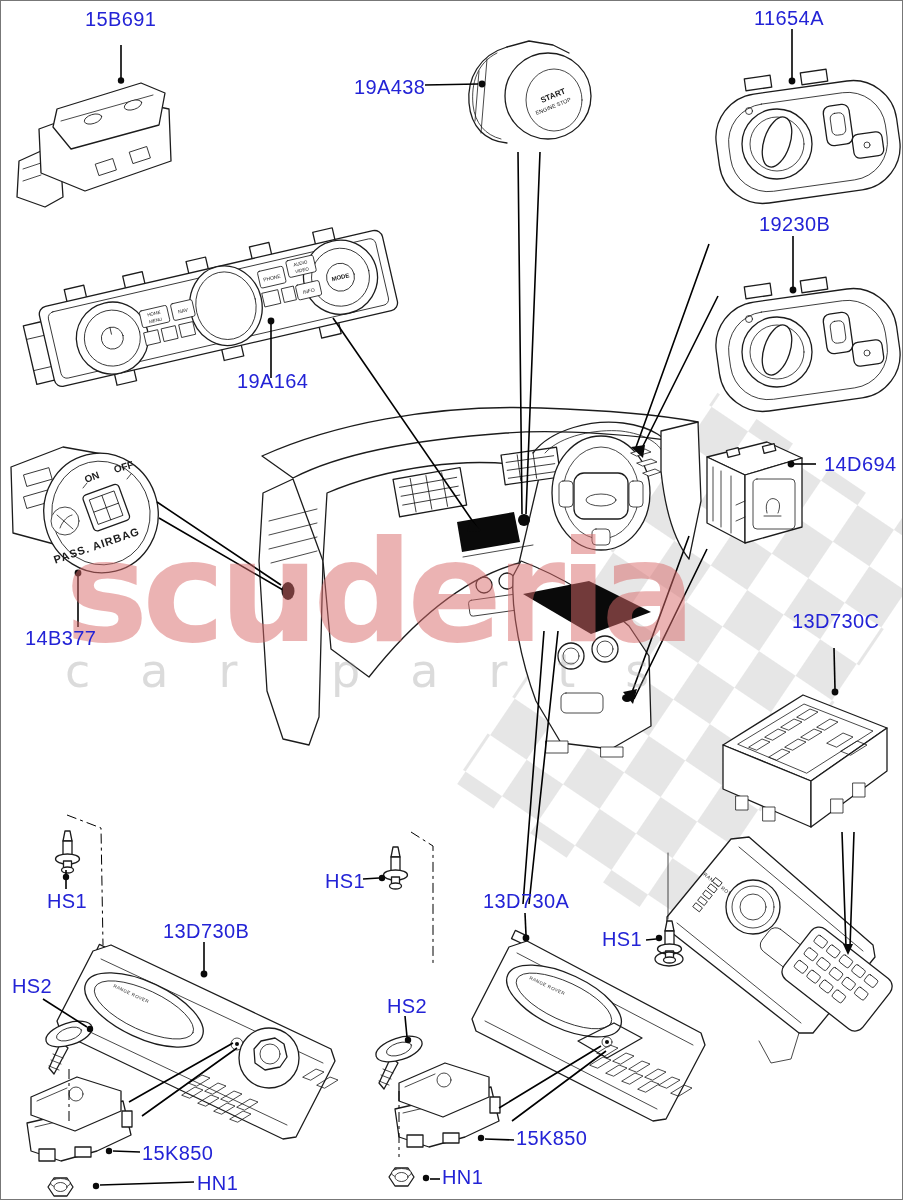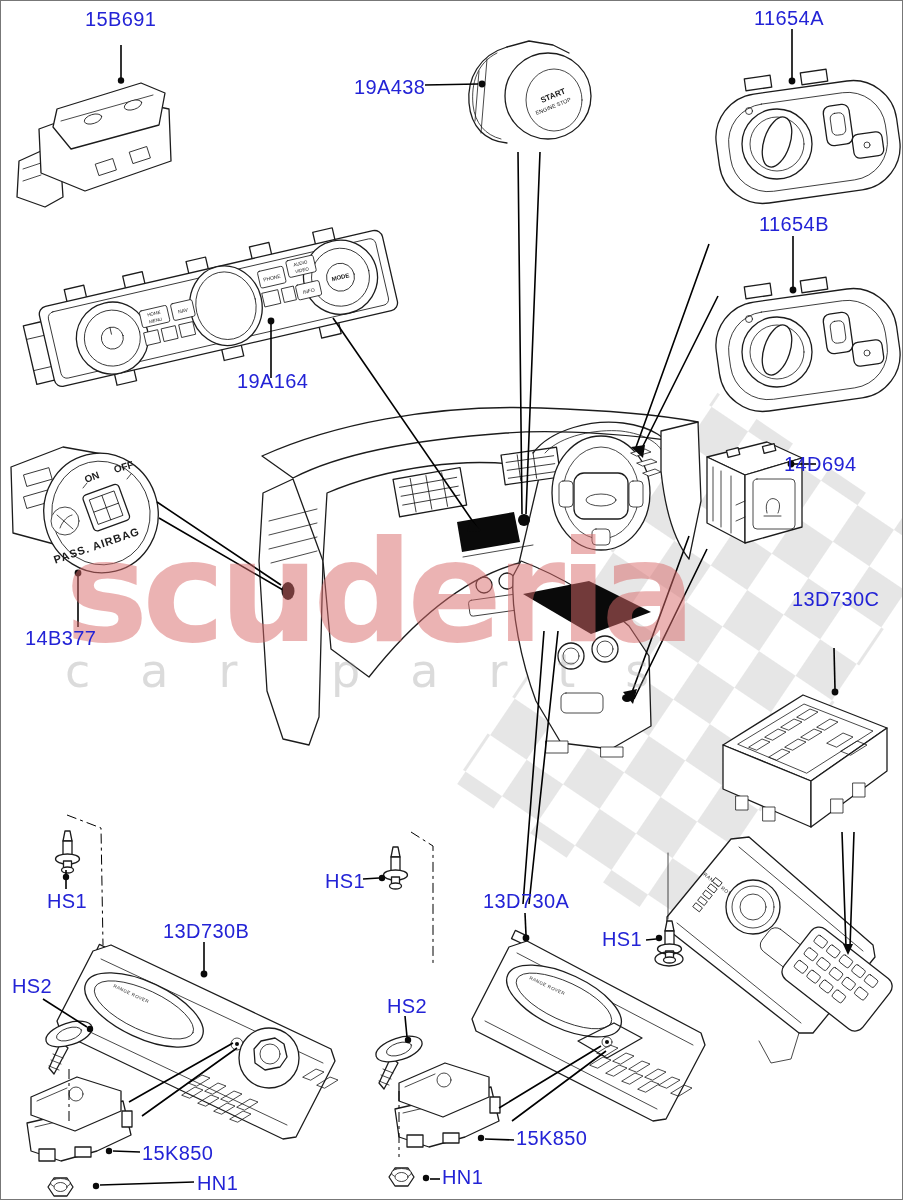--- a/index.html
+++ b/index.html
@@ -446,25 +446,25 @@
   <g style="font-family:&quot;DejaVu Sans&quot;,sans-serif">
     <text x="64" y="640" font-size="140" font-weight="bold" letter-spacing="-6" opacity="0.5" fill="#d96a6a">scuderia</text>
     <text x="64" y="686" font-size="46" letter-spacing="50" opacity="0.35" fill="#9a9a9a">car</text>
     <text x="330" y="686" font-size="46" letter-spacing="50" opacity="0.35" fill="#9a9a9a">parts</text>
   </g>
 </svg>
 
 <div class="lbl" style="left:84px;top:8px">15B691</div>
 <div class="lbl" style="left:353px;top:76px">19A438</div>
 <div class="lbl" style="left:753px;top:7px">11654A</div>
-<div class="lbl" style="left:758px;top:213px">11654B</div>
+<div class="lbl" style="left:758px;top:213px">19230B</div>
 <div class="lbl" style="left:236px;top:370px">19A164</div>
 <div class="lbl" style="left:24px;top:627px">14B377</div>
-<div class="lbl" style="left:783px;top:453px">14D694</div>
-<div class="lbl" style="left:791px;top:588px">13D730C</div>
+<div class="lbl" style="left:823px;top:453px">14D694</div>
+<div class="lbl" style="left:791px;top:610px">13D730C</div>
 <div class="lbl" style="left:46px;top:890px">HS1</div>
 <div class="lbl" style="left:162px;top:920px">13D730B</div>
 <div class="lbl" style="left:11px;top:975px">HS2</div>
 <div class="lbl" style="left:141px;top:1142px">15K850</div>
 <div class="lbl" style="left:196px;top:1172px">HN1</div>
 <div class="lbl" style="left:324px;top:870px">HS1</div>
 <div class="lbl" style="left:482px;top:890px">13D730A</div>
 <div class="lbl" style="left:386px;top:995px">HS2</div>
 <div class="lbl" style="left:515px;top:1127px">15K850</div>
 <div class="lbl" style="left:441px;top:1166px">HN1</div>

